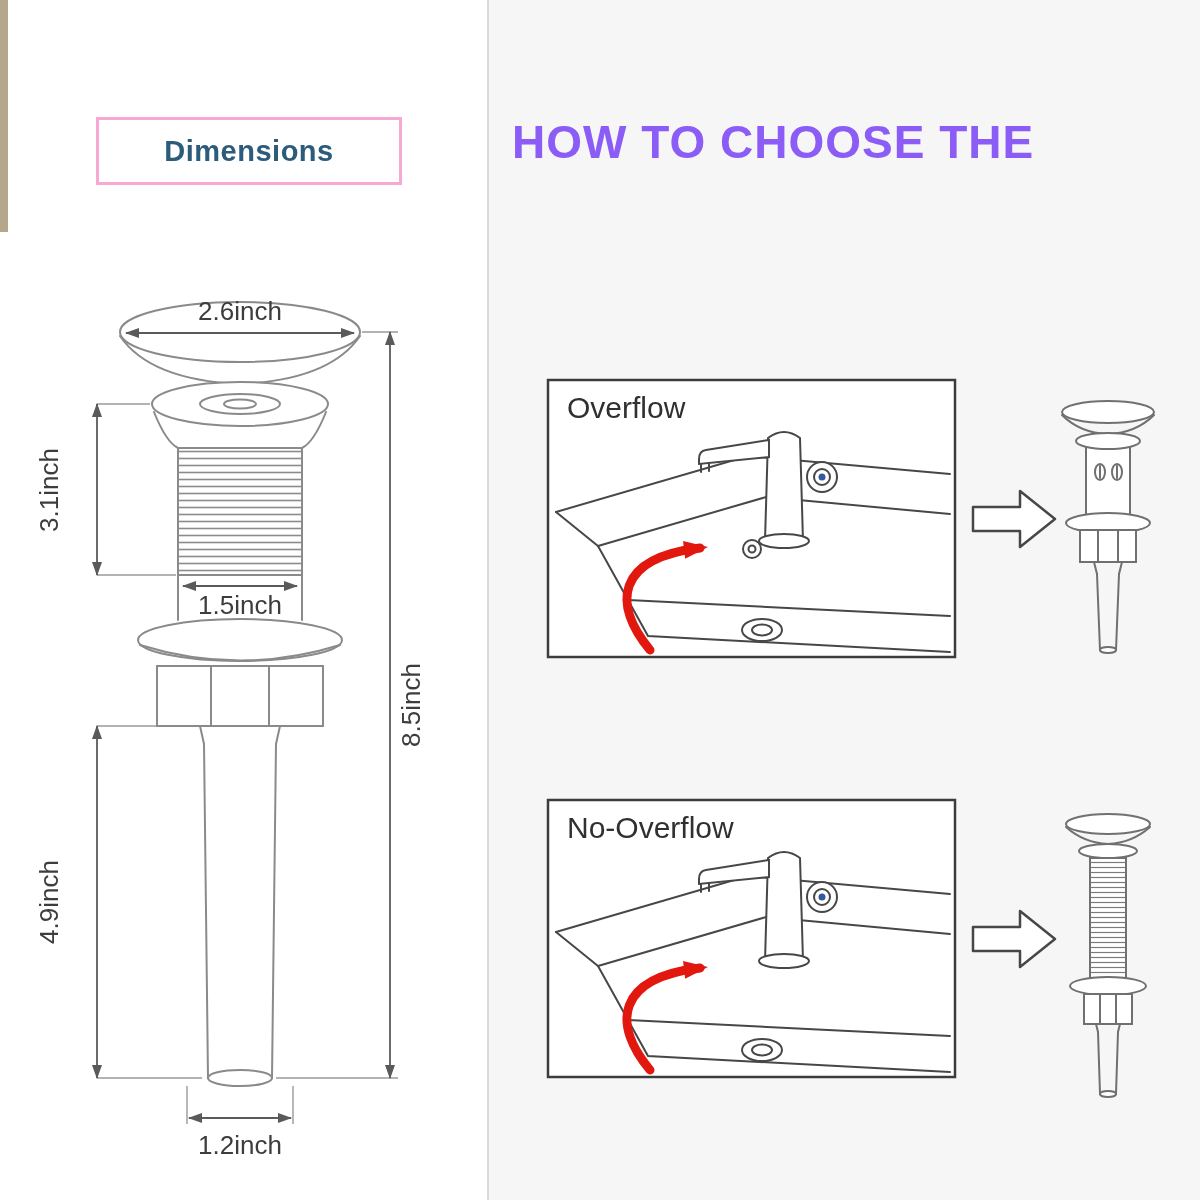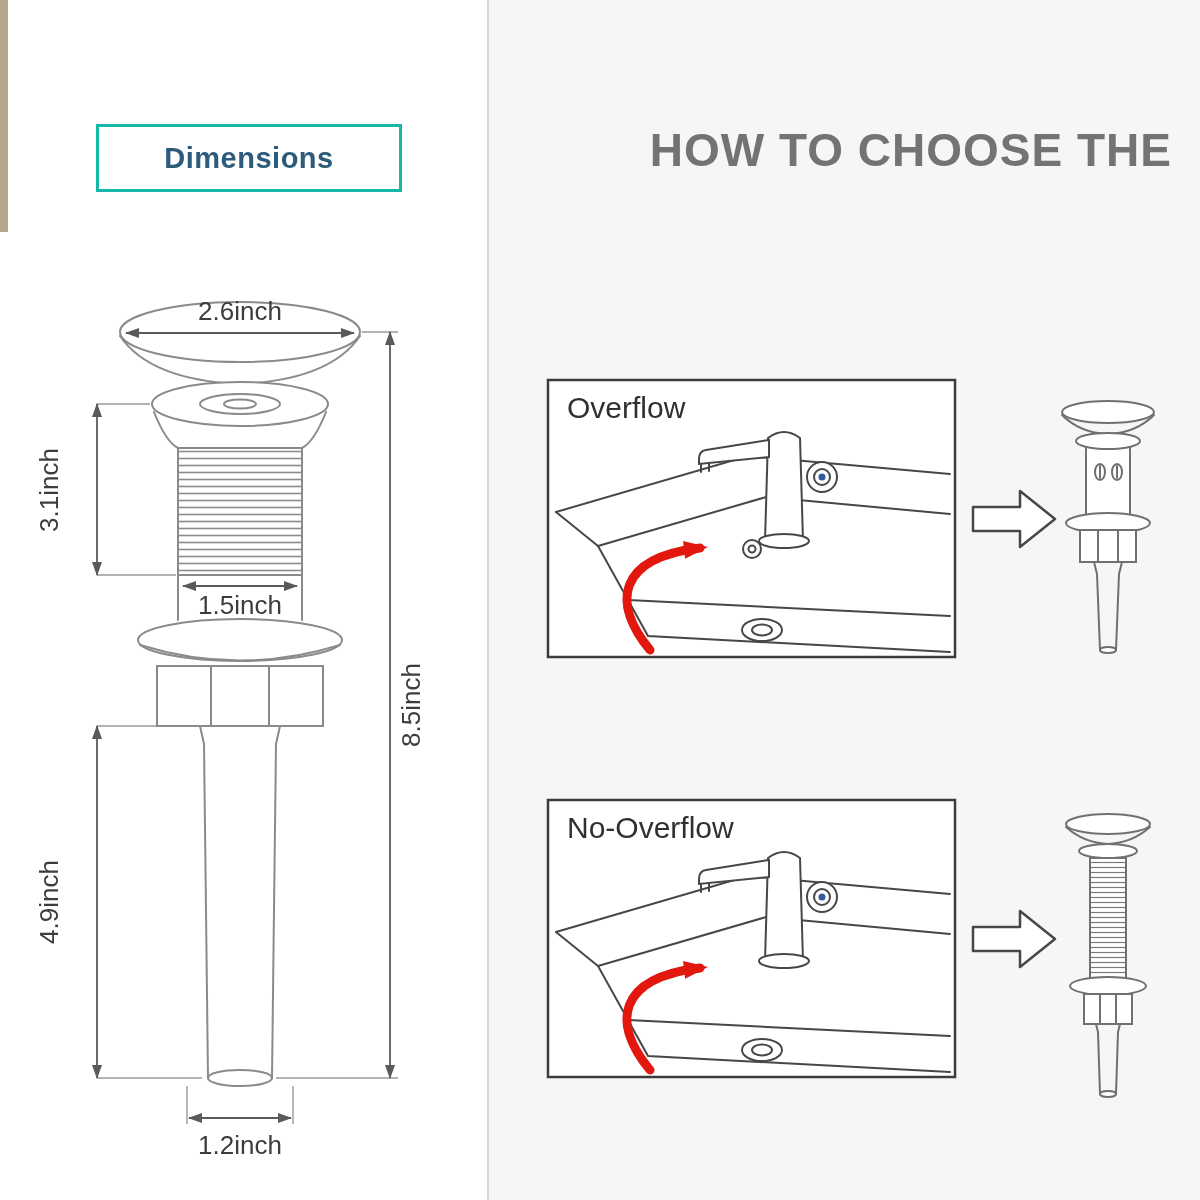--- a/index.html
+++ b/index.html
@@ -4,27 +4,27 @@
 <style>
   html,body{margin:0;padding:0;}
   body{width:1200px;height:1200px;overflow:hidden;background:#ffffff;
        font-family:"Liberation Sans",sans-serif;}
   #stage{position:relative;width:1200px;height:1200px;background:#ffffff;}
 
   .edge-strip{position:absolute;left:0;top:0;width:8px;height:232px;background:#b5a78b;}
   .right-bg{position:absolute;left:487px;top:0;width:711px;height:1200px;
             background:#f6f6f6;border-left:2px solid #d9d9d9;}
 
-  .dim-badge{position:absolute;left:96px;top:124px;width:300px;height:62px;
-             border:3px solid #14b8a6;background:#ffffff;color:#2c5b7b;
+  .dim-badge{position:absolute;left:96px;top:117px;width:300px;height:62px;
+             border:3px solid #f9a8d4;background:#ffffff;color:#2c5b7b;
              display:flex;align-items:center;justify-content:center;
              font-size:29px;font-weight:bold;letter-spacing:.5px;}
 
-  .howto-title{position:absolute;left:512px;top:118px;width:660px;
-               text-align:right;color:#737373;font-weight:bold;
+  .howto-title{position:absolute;left:512px;top:110px;width:660px;
+               text-align:left;color:#8b5cf6;font-weight:bold;
                font-size:46px;line-height:1.42;letter-spacing:1px;}
 
   svg.art{position:absolute;left:0;top:0;}
 
   .sk{stroke:#8a8a8a;stroke-width:2;fill:none;stroke-linecap:round;}
   .skfill{stroke:#8a8a8a;stroke-width:2;fill:#ffffff;}
   .dim{stroke:#5a5a5a;stroke-width:1.8;fill:none;}
   .ext{stroke:#9a9a9a;stroke-width:1.4;fill:none;}
   .dim-text{font-family:"Liberation Sans",sans-serif;font-size:26px;fill:#3d3d3d;}
   .panel-box{fill:#ffffff;stroke:#3c3c3c;stroke-width:2.5;}

